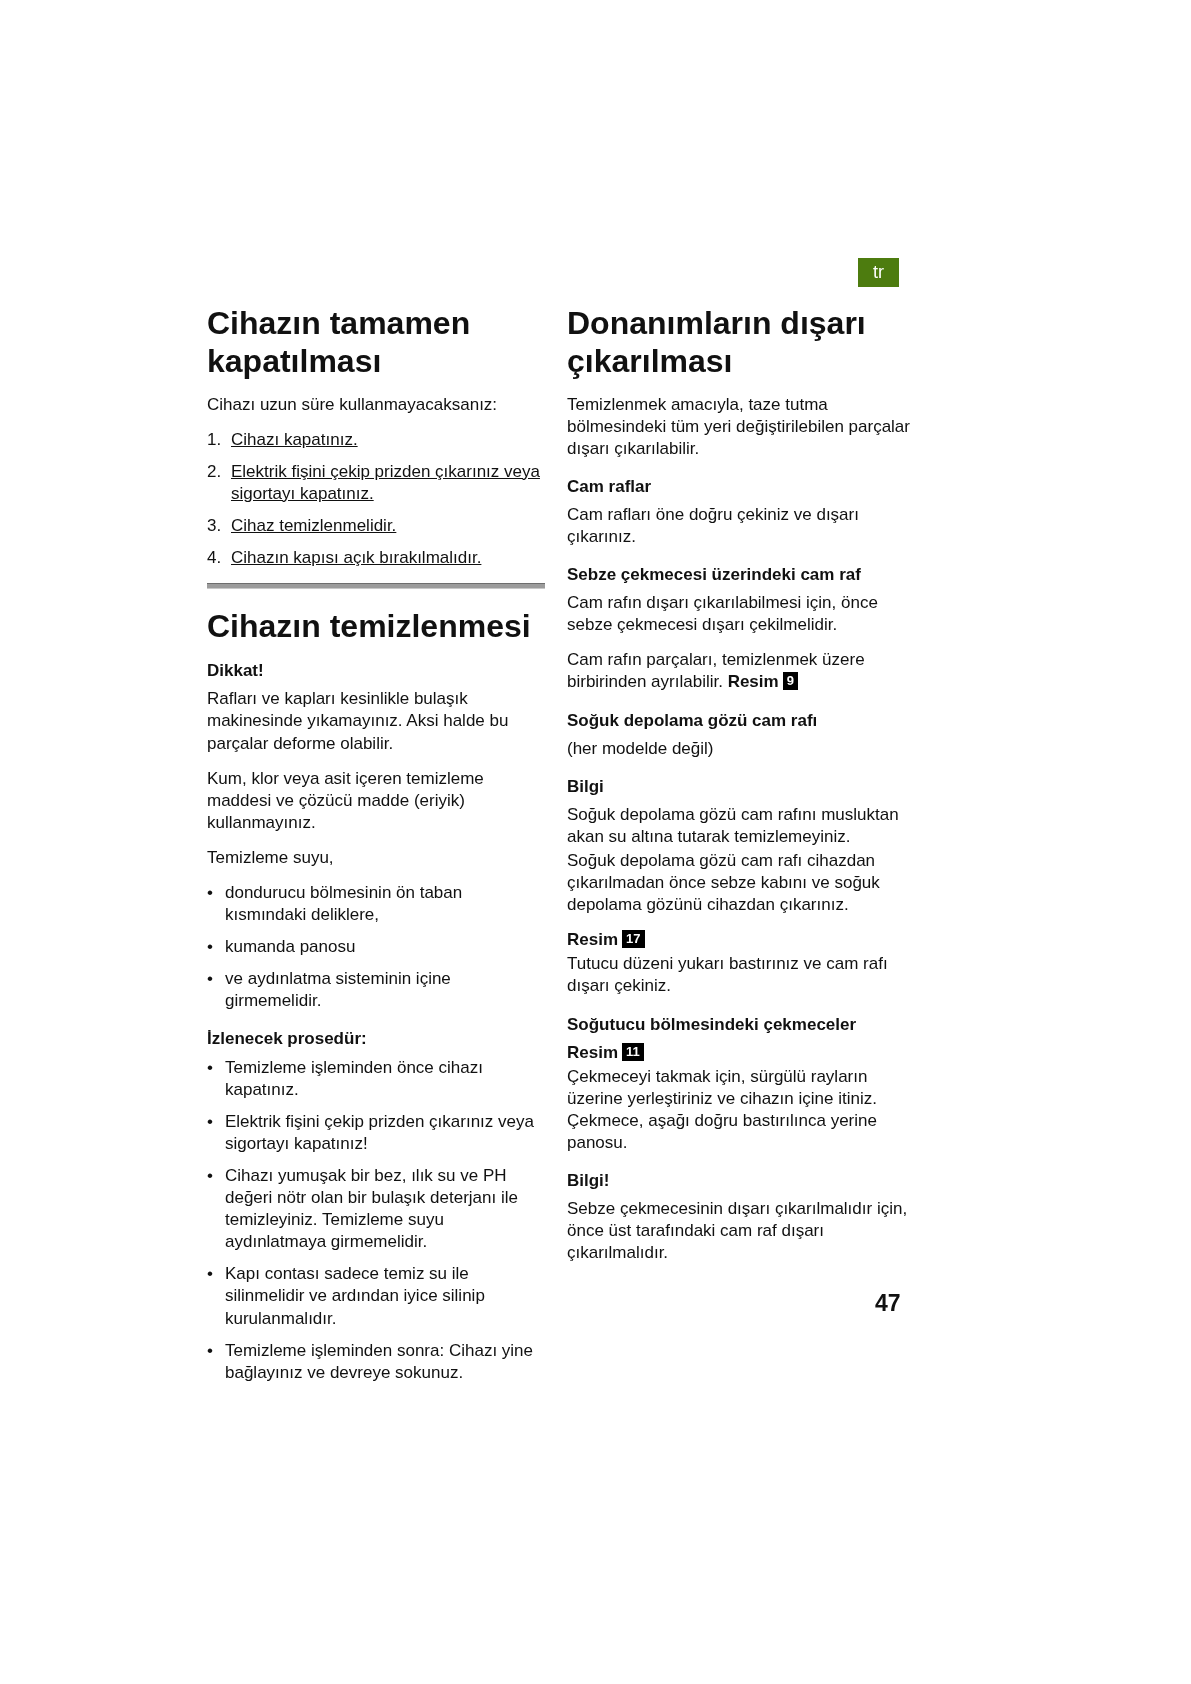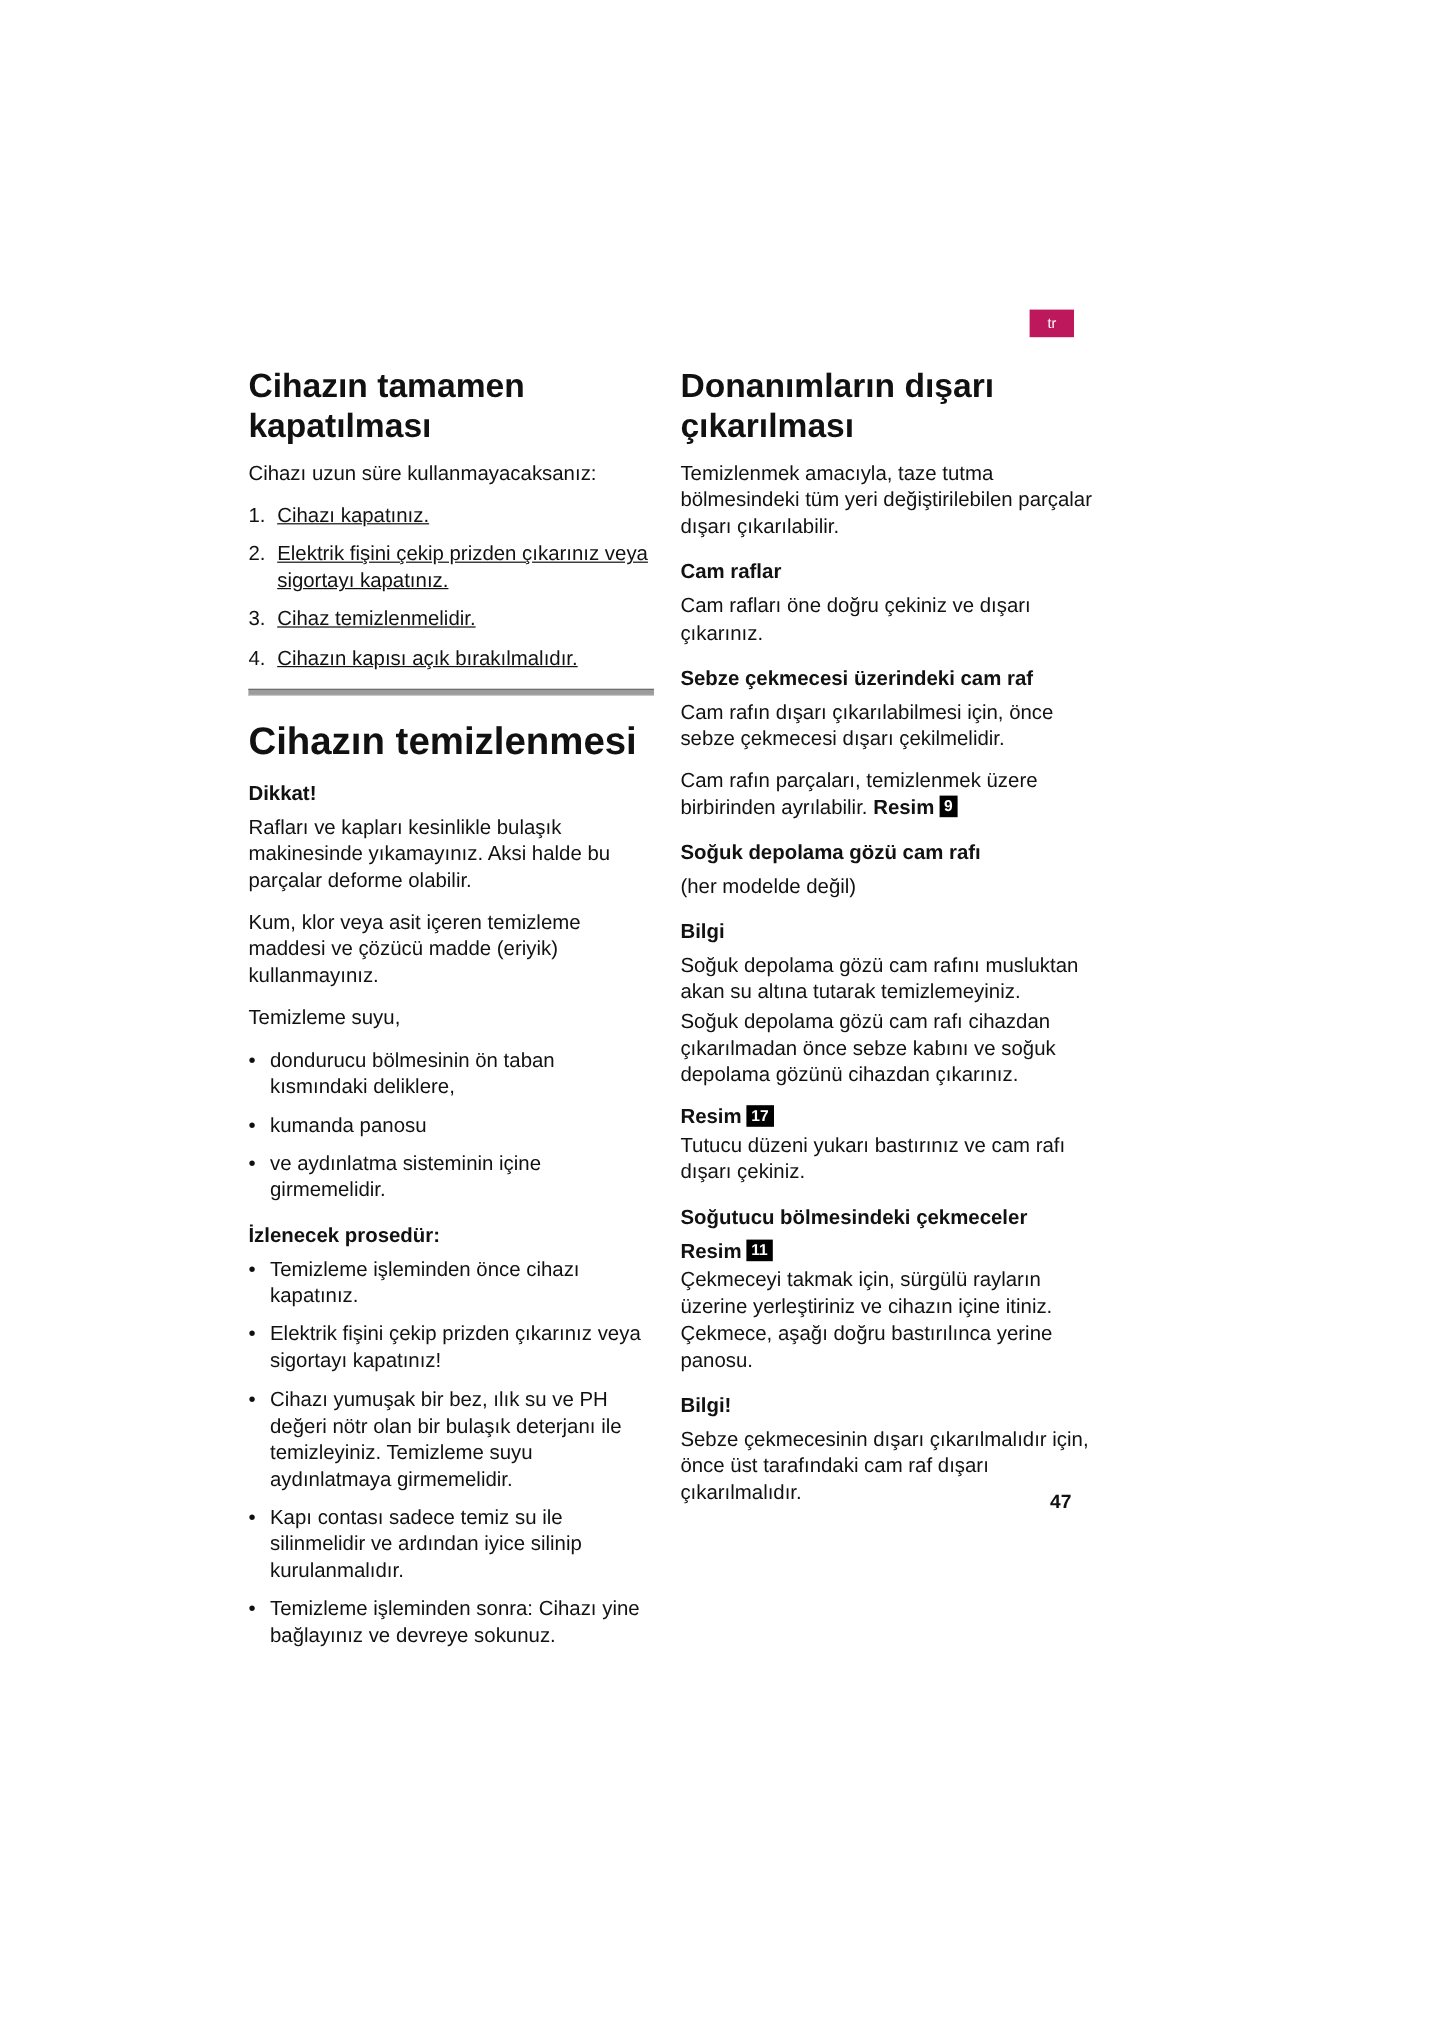--- a/index.html
+++ b/index.html
@@ -6,30 +6,30 @@
   .page {
     position:relative;
     width:1191px; height:1684px;
     margin:0 auto;
     background:#ffffff;
     font-family:"Liberation Sans", "DejaVu Sans", sans-serif;
     color:#111;
   }
   .lang-badge {
     position:absolute; left:858px; top:258px;
-    background:#be185d; color:#fff;
-    font-size:12px; line-height:1;
+    background:#4d7c0f; color:#fff;
+    font-size:18px; line-height:1;
     padding:5px 15px 6px 15px;
   }
   .col { position:absolute; top:305px; font-size:17px; line-height:1.3; }
   .col-left  { left:207px; width:338px; }
   .col-right { left:567px; width:348px; }
 
   h1 {
-    font-size:28px; line-height:1.18; font-weight:bold;
+    font-size:32px; line-height:1.18; font-weight:bold;
     margin:0 0 13px 0; letter-spacing:0;
   }
   h2.big-title {
     font-size:32px; line-height:1.1; font-weight:bold;
     margin:4px 0 16px 0;
   }
   p { margin:0 0 13px 0; }
   p.tight { margin:0 0 2px 0; }
   .subhead { font-weight:bold; margin:16px 0 6px 0; }
   .subhead.first { margin-top:0; }
@@ -56,22 +56,22 @@
     background:#000; color:#fff;
     font-size:13px; font-weight:bold; line-height:1;
     padding:2px 4px 3px 4px;
     vertical-align:2px;
     margin-left:4px;
   }
   .fig-line { font-weight:bold; margin:0 0 2px 0; }
   b.inline { font-weight:bold; }
 
   .page-number {
-    position:absolute; left:875px; top:1244px;
-    font-size:16px; font-weight:bold;
+    position:absolute; left:875px; top:1290px;
+    font-size:23px; font-weight:bold;
   }
 </style>
 </head>
 <body>
 
 <div class="page">
 
   <span class="lang-badge">tr</span>
 
   <div class="col col-left">

